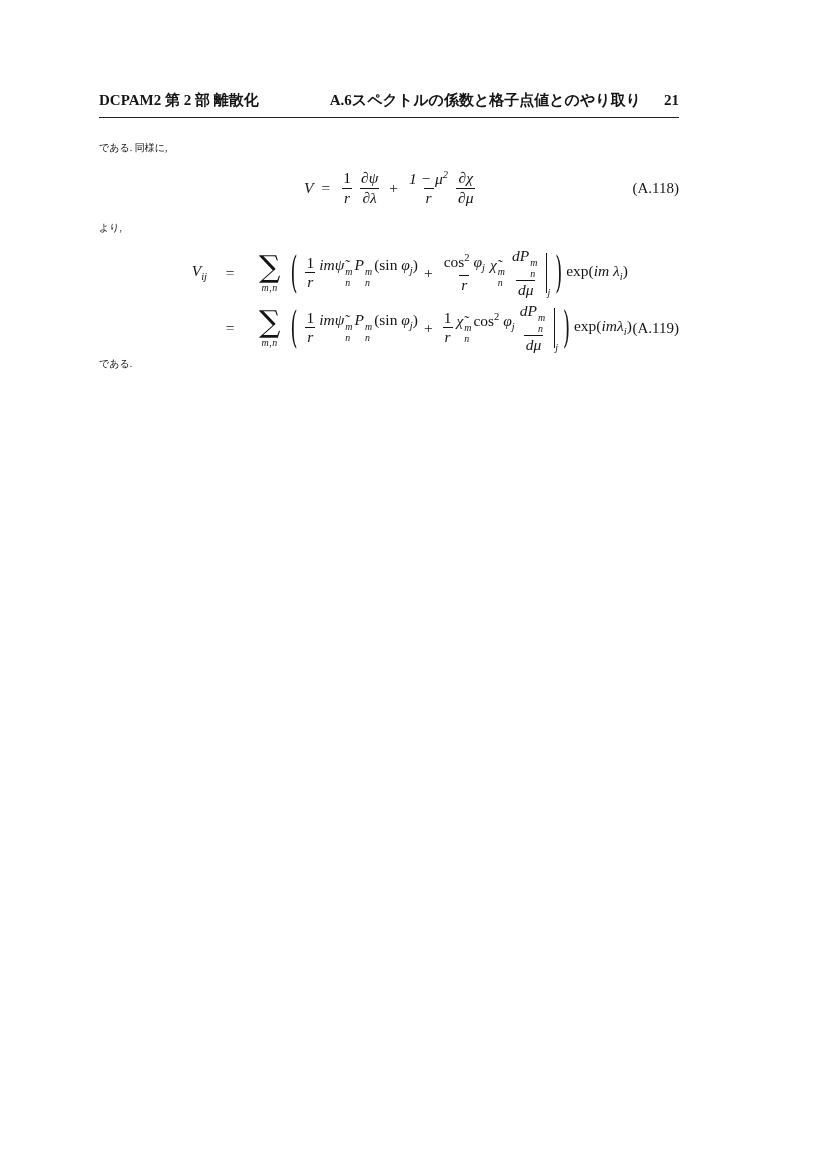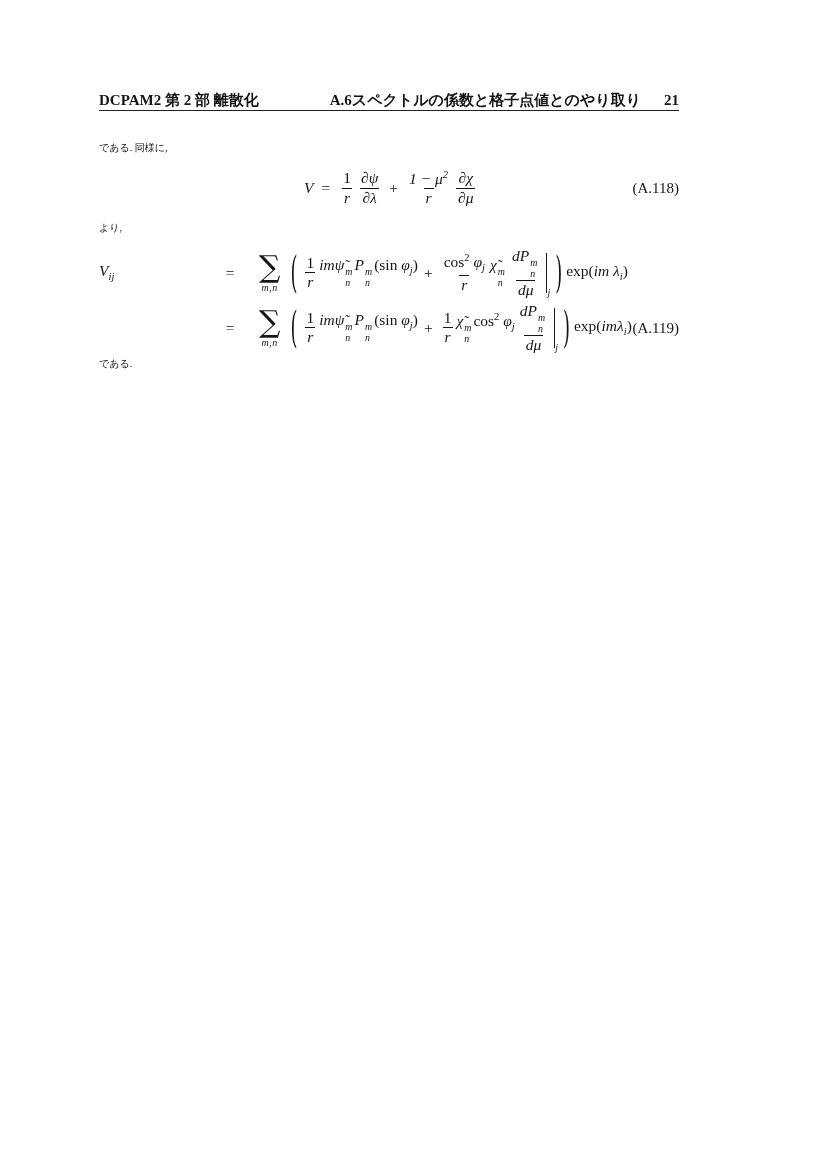--- a/index.html
+++ b/index.html
@@ -5,21 +5,21 @@
   html,body{margin:0;padding:0;background:#ffffff;}
   .page{
     position:relative;width:826px;height:1169px;background:#ffffff;
     font-family:"Liberation Serif","DejaVu Serif",serif;color:#151515;
     overflow:hidden;
   }
   
   .header{
     position:absolute;left:99px;top:91px;width:580px;
     display:flex;align-items:baseline;
-    border-bottom:1.4px solid #222;
+    border-bottom:1.4px solid #222;padding-bottom:7px;
     font-weight:bold;font-size:15px;white-space:nowrap;
   }
   .hleft{flex:1;}
   .hsec{}
   .hpage{margin-left:23px;}
   
   .p{position:absolute;left:99px;font-size:10px;}
   .p1{top:141px;}
   .p2{top:221px;}
   .p3{top:357px;}
@@ -43,21 +43,21 @@
   .eqtag{position:absolute;right:0;top:50%;transform:translateY(-50%);font-size:15px;font-style:normal;}
   
   .eq118{position:absolute;left:99px;top:164px;width:580px;height:48px;}
   .eq118 .ebody{position:absolute;left:205px;top:0;height:48px;display:flex;align-items:center;font-size:15.5px;}
   .eq118 .rel{margin:0 8px;}
   
   .eq119{position:absolute;left:99px;top:245px;width:580px;font-size:15.5px;}
   .eqline{display:flex;align-items:center;position:relative;}
   .eqline.l1{height:56px;}
   .eqline.l2{height:54px;}
-  .eqlhs{width:108px;display:flex;}
+  .eqlhs{width:108px;display:flex;justify-content:flex-end;}
   .eqrel{width:46px;text-align:center;}
   .rhs{display:flex;align-items:center;}
   
   .footer{
     position:absolute;left:99px;top:1059px;width:580px;
     border-top:1px solid #222;padding-top:6px;
     display:flex;justify-content:space-between;align-items:baseline;
     font-size:13.5px;
   }
   .fleft{font-family:"DejaVu Sans Mono","Liberation Mono",monospace;font-size:12.5px;}

